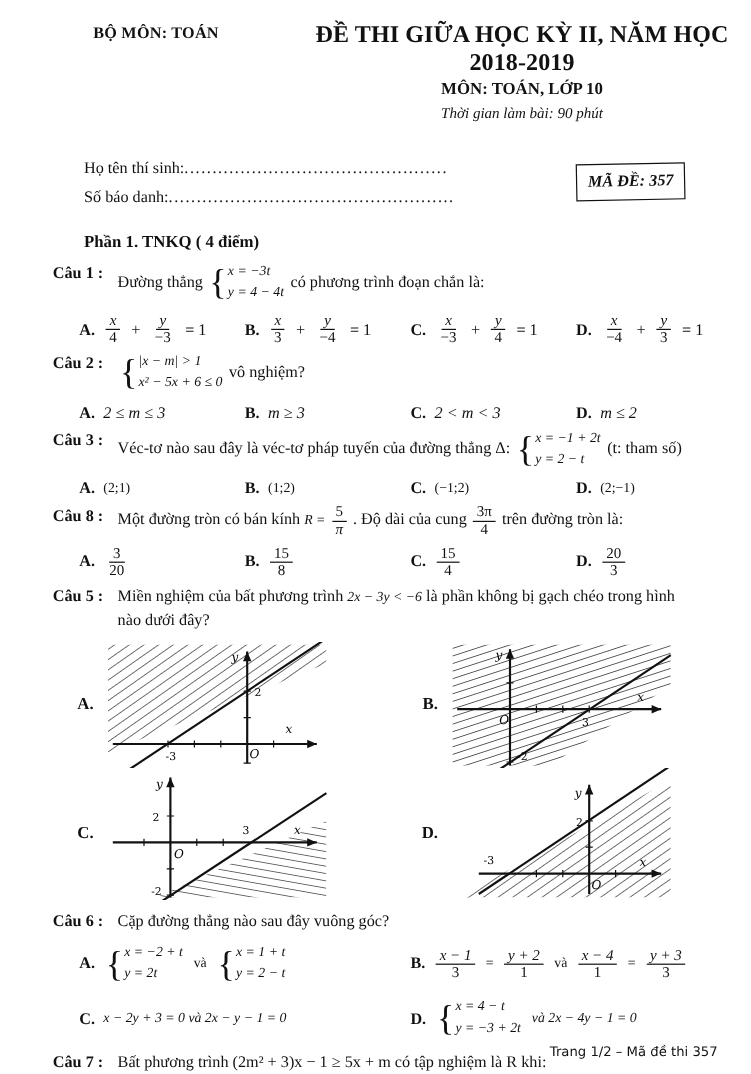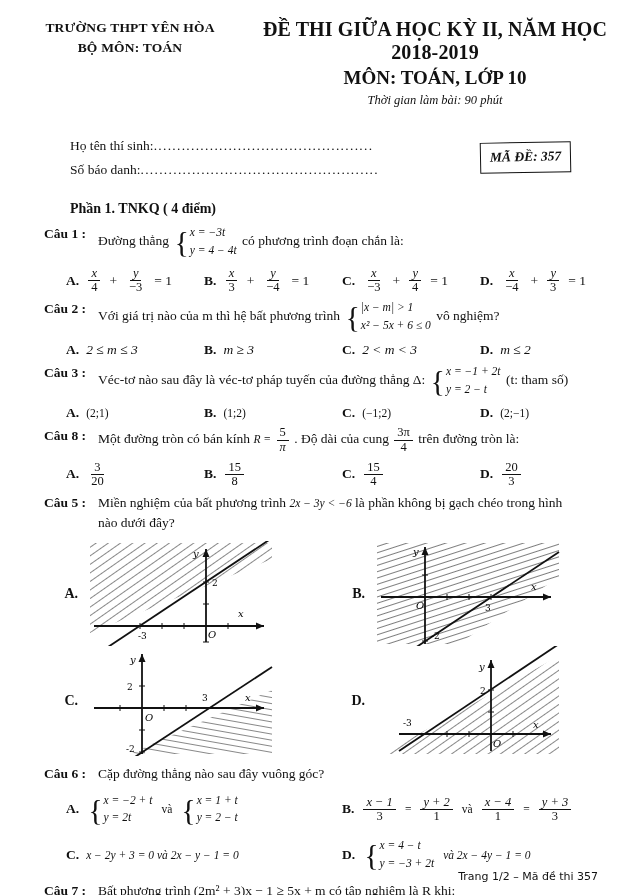--- a/index.html
+++ b/index.html
@@ -15,21 +15,21 @@
 
   
   .header{display:flex;padding:18px 0 0 0;}
   .school{
     width:240px;text-align:center;padding-left:10px;
     font-weight:bold;font-size:13.5px;line-height:1.45;
     letter-spacing:.2px;
   }
   .examtitle{flex:1;text-align:center;padding-right:6px;}
   .examtitle .t1{font-weight:bold;font-size:20px;letter-spacing:.1px;}
-  .examtitle .t2{font-weight:bold;font-size:19px;margin-top:3px;}
+  .examtitle .t2{font-weight:bold;font-size:14px;margin-top:3px;}
   .examtitle .t3{font-style:italic;font-size:12.5px;margin-top:4px;}
 
   
   .infoblock{margin:26px 0 0 70px;font-size:13.5px;line-height:1.75;position:relative;}
   .infoblock .row{white-space:nowrap;}
   .dots{letter-spacing:1.3px;}
   .code-box{
     position:absolute;left:410px;top:8px;
     border:1.4px solid #111;padding:2px 9px 3px 9px;
     font-weight:bold;font-size:13.5px;font-style:italic;
@@ -75,21 +75,20 @@
   .footer{position:absolute;right:28px;bottom:12px;
           font-family:"DejaVu Sans", sans-serif;font-size:11px;}
 </style>
 </head>
 <body>
 
 <div class="page">
 
   <div class="header">
     <div class="school">
-      <div>TRƯỜNG THPT YÊN HÒA</div>
       <div>BỘ MÔN: TOÁN</div>
     </div>
     <div class="examtitle">
       <div class="t1">ĐỀ THI GIỮA HỌC KỲ II, NĂM HỌC 2018-2019</div>
       <div class="t2">MÔN: TOÁN,  LỚP 10</div>
       <div class="t3">Thời gian làm bài: 90 phút</div>
     </div>
   </div>
 
   <div class="infoblock">
@@ -171,21 +170,20 @@
             <span class="num ital">y</span>
             <span class="den">3</span>
           </span>
         <span>= 1</span>
       </div>
     </div>
 
     <div class="q">
       <div class="q-num">Câu 2 :</div>
       <div class="q-body">
-        <span>Với giá trị nào của m thì hệ bất phương trình</span>
         <span class="sys">
           <span class="brace">{</span>
           <span class="lines">
             <span>|x − m| &gt; 1</span>
             <span>x² − 5x + 6 ≤ 0</span>
           </span>
         </span>
         <span>vô nghiệm?</span>
       </div>
     </div>

